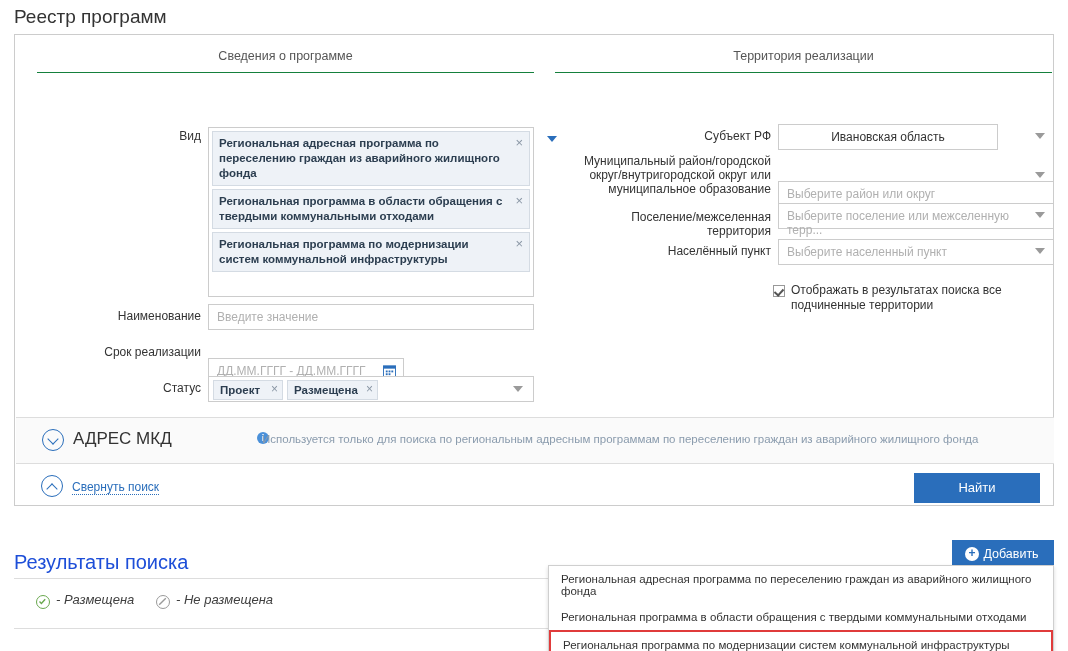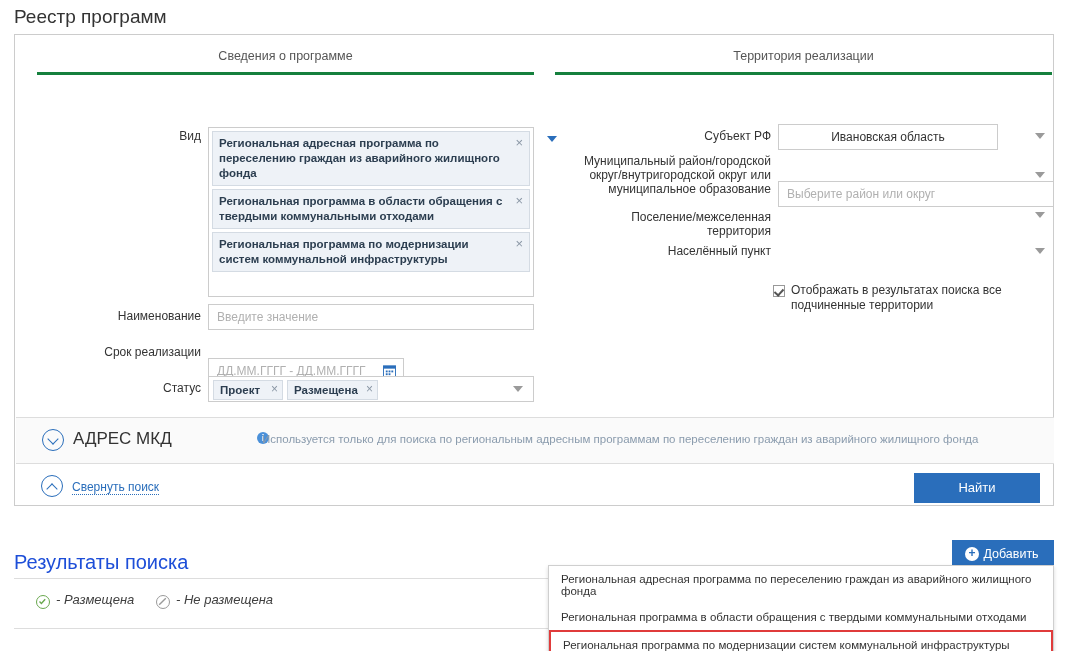--- a/index.html
+++ b/index.html
@@ -33,21 +33,21 @@
     border: 1px solid #ccc;
     box-sizing: border-box;
     background: #fff;
   }
   
   .col-head {
     position: absolute;
     text-align: center;
     font-size: 12.5px;
     color: #555;
-    border-bottom: 3px solid #15803d;
+    border-bottom: 1px solid #15803d;
     padding-bottom: 9px;
   }
   .col-head.left  { left: 22px;  top: 14px; width: 497px; }
   .col-head.right { left: 540px; top: 14px; width: 497px; }
 
   
   .field-label {
     position: absolute;
     font-size: 12px;
     color: #333;
@@ -423,23 +423,25 @@
     <div class="input-box" style="left:763px; top:89px; width:220px; height:26px;text-align:center;">
       <span>Ивановская область</span>
     </div>
     <div class="caret grey" style="left:1020px; top:98px;"></div>
 
     <div class="field-label" style="left:566px; top:119px; width:190px;">Муниципальный район/городской округ/внутригородской округ или муниципальное образование</div>
     <div class="input-box placeholder" style="left:763px; top:146px; width:276px; height:26px;">Выберите район или округ</div>
     <div class="caret grey" style="left:1020px; top:137px;"></div>
 
     <div class="field-label" style="left:551px; top:175px; width:205px;">Поселение/межселенная территория</div>
+    <div class="input-box placeholder" style="left:763px; top:168px; width:276px; height:26px;">Выберите поселение или межселенную терр...</div>
     <div class="caret grey" style="left:1020px; top:177px;"></div>
 
     <div class="field-label" style="left:626px; top:209px; width:130px;">Населённый пункт</div>
+    <div class="input-box placeholder" style="left:763px; top:204px; width:276px; height:26px;">Выберите населенный пункт</div>
     <div class="caret grey" style="left:1020px; top:213px;"></div>
 
     <div class="cbx checked" style="left:758px; top:250px;"></div>
     <div class="cbx-label" style="left:776px; top:248px; width:266px;">Отображать в результатах поиска все подчиненные территории</div>
 
     <div class="addr-bar">
       <div class="circle-icon" style="left:26px; top:11px; width:22px; height:22px;"></div>
       <div class="chev" style="left:33px; top:17px; transform:rotate(45deg);"></div>
       <div class="addr-title">АДРЕС МКД</div>
       <div class="info-dot">i</div>

